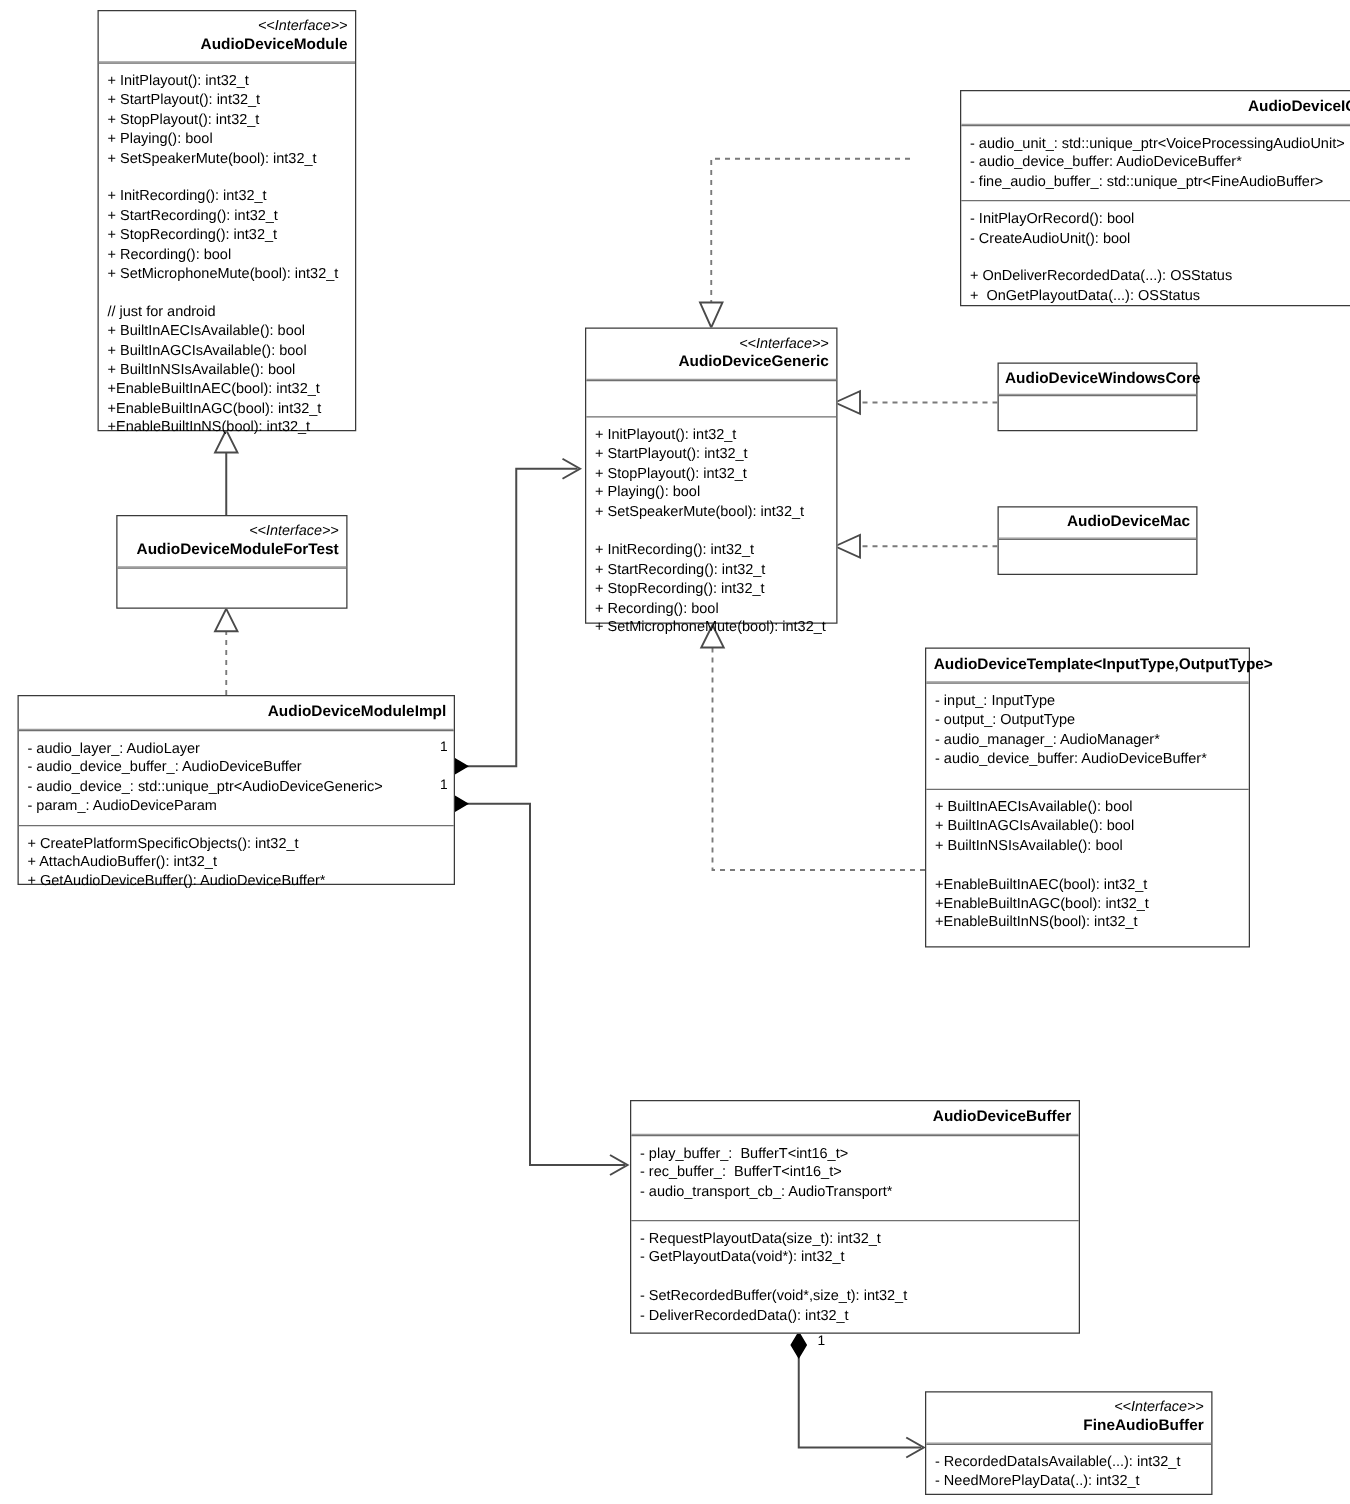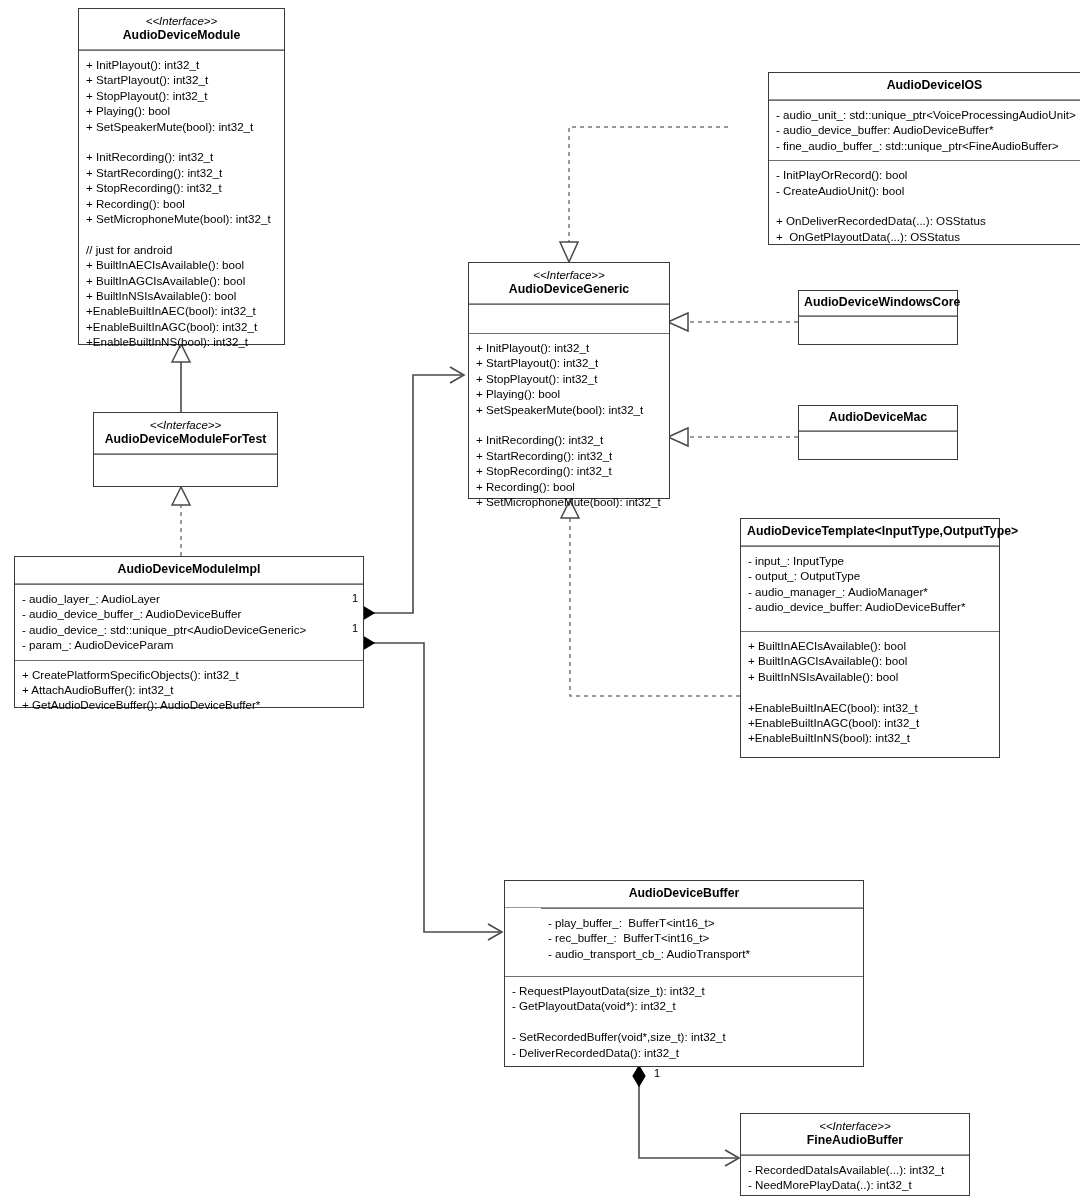--- a/index.html
+++ b/index.html
@@ -19,21 +19,21 @@
   .uml-class {
     position: absolute;
     box-sizing: border-box;
     border: 1.6px solid #3a3a3a;
     background: #ffffff;
     z-index: 5;
   }
   .cls-header {
     box-sizing: border-box;
     padding: 5px 6px 6px 6px;
-    text-align: center;
+    text-align: right;
     border-bottom: 1.2px solid #9a9a9a;
   }
   .stereotype {
     display: block;
     font-style: italic;
     font-size: 11.5px;
     color: #000;
     line-height: 14px;
   }
   .cls-name {
@@ -281,21 +281,21 @@
       <div class="member">+EnableBuiltInAEC(bool): int32_t</div>
       <div class="member">+EnableBuiltInAGC(bool): int32_t</div>
       <div class="member">+EnableBuiltInNS(bool): int32_t</div>
     </div>
   </div>
 
   <div class="uml-class" style="left:504px; top:880px; width:360px; height:187px;">
     <div class="cls-header">
       <span class="cls-name">AudioDeviceBuffer</span>
     </div>
-    <div class="cls-compartment" style="min-height:68px;margin-left:36px;">
+    <div class="cls-compartment" style="min-height:68px;">
       <div class="member">- play_buffer_:  BufferT&lt;int16_t&gt;</div>
       <div class="member">- rec_buffer_:  BufferT&lt;int16_t&gt;</div>
       <div class="member">- audio_transport_cb_: AudioTransport*</div>
     </div>
     <div class="cls-compartment">
       <div class="member">- RequestPlayoutData(size_t): int32_t</div>
       <div class="member">- GetPlayoutData(void*): int32_t</div>
       <div class="member spacer"></div>
       <div class="member">- SetRecordedBuffer(void*,size_t): int32_t</div>
       <div class="member">- DeliverRecordedData(): int32_t</div>

